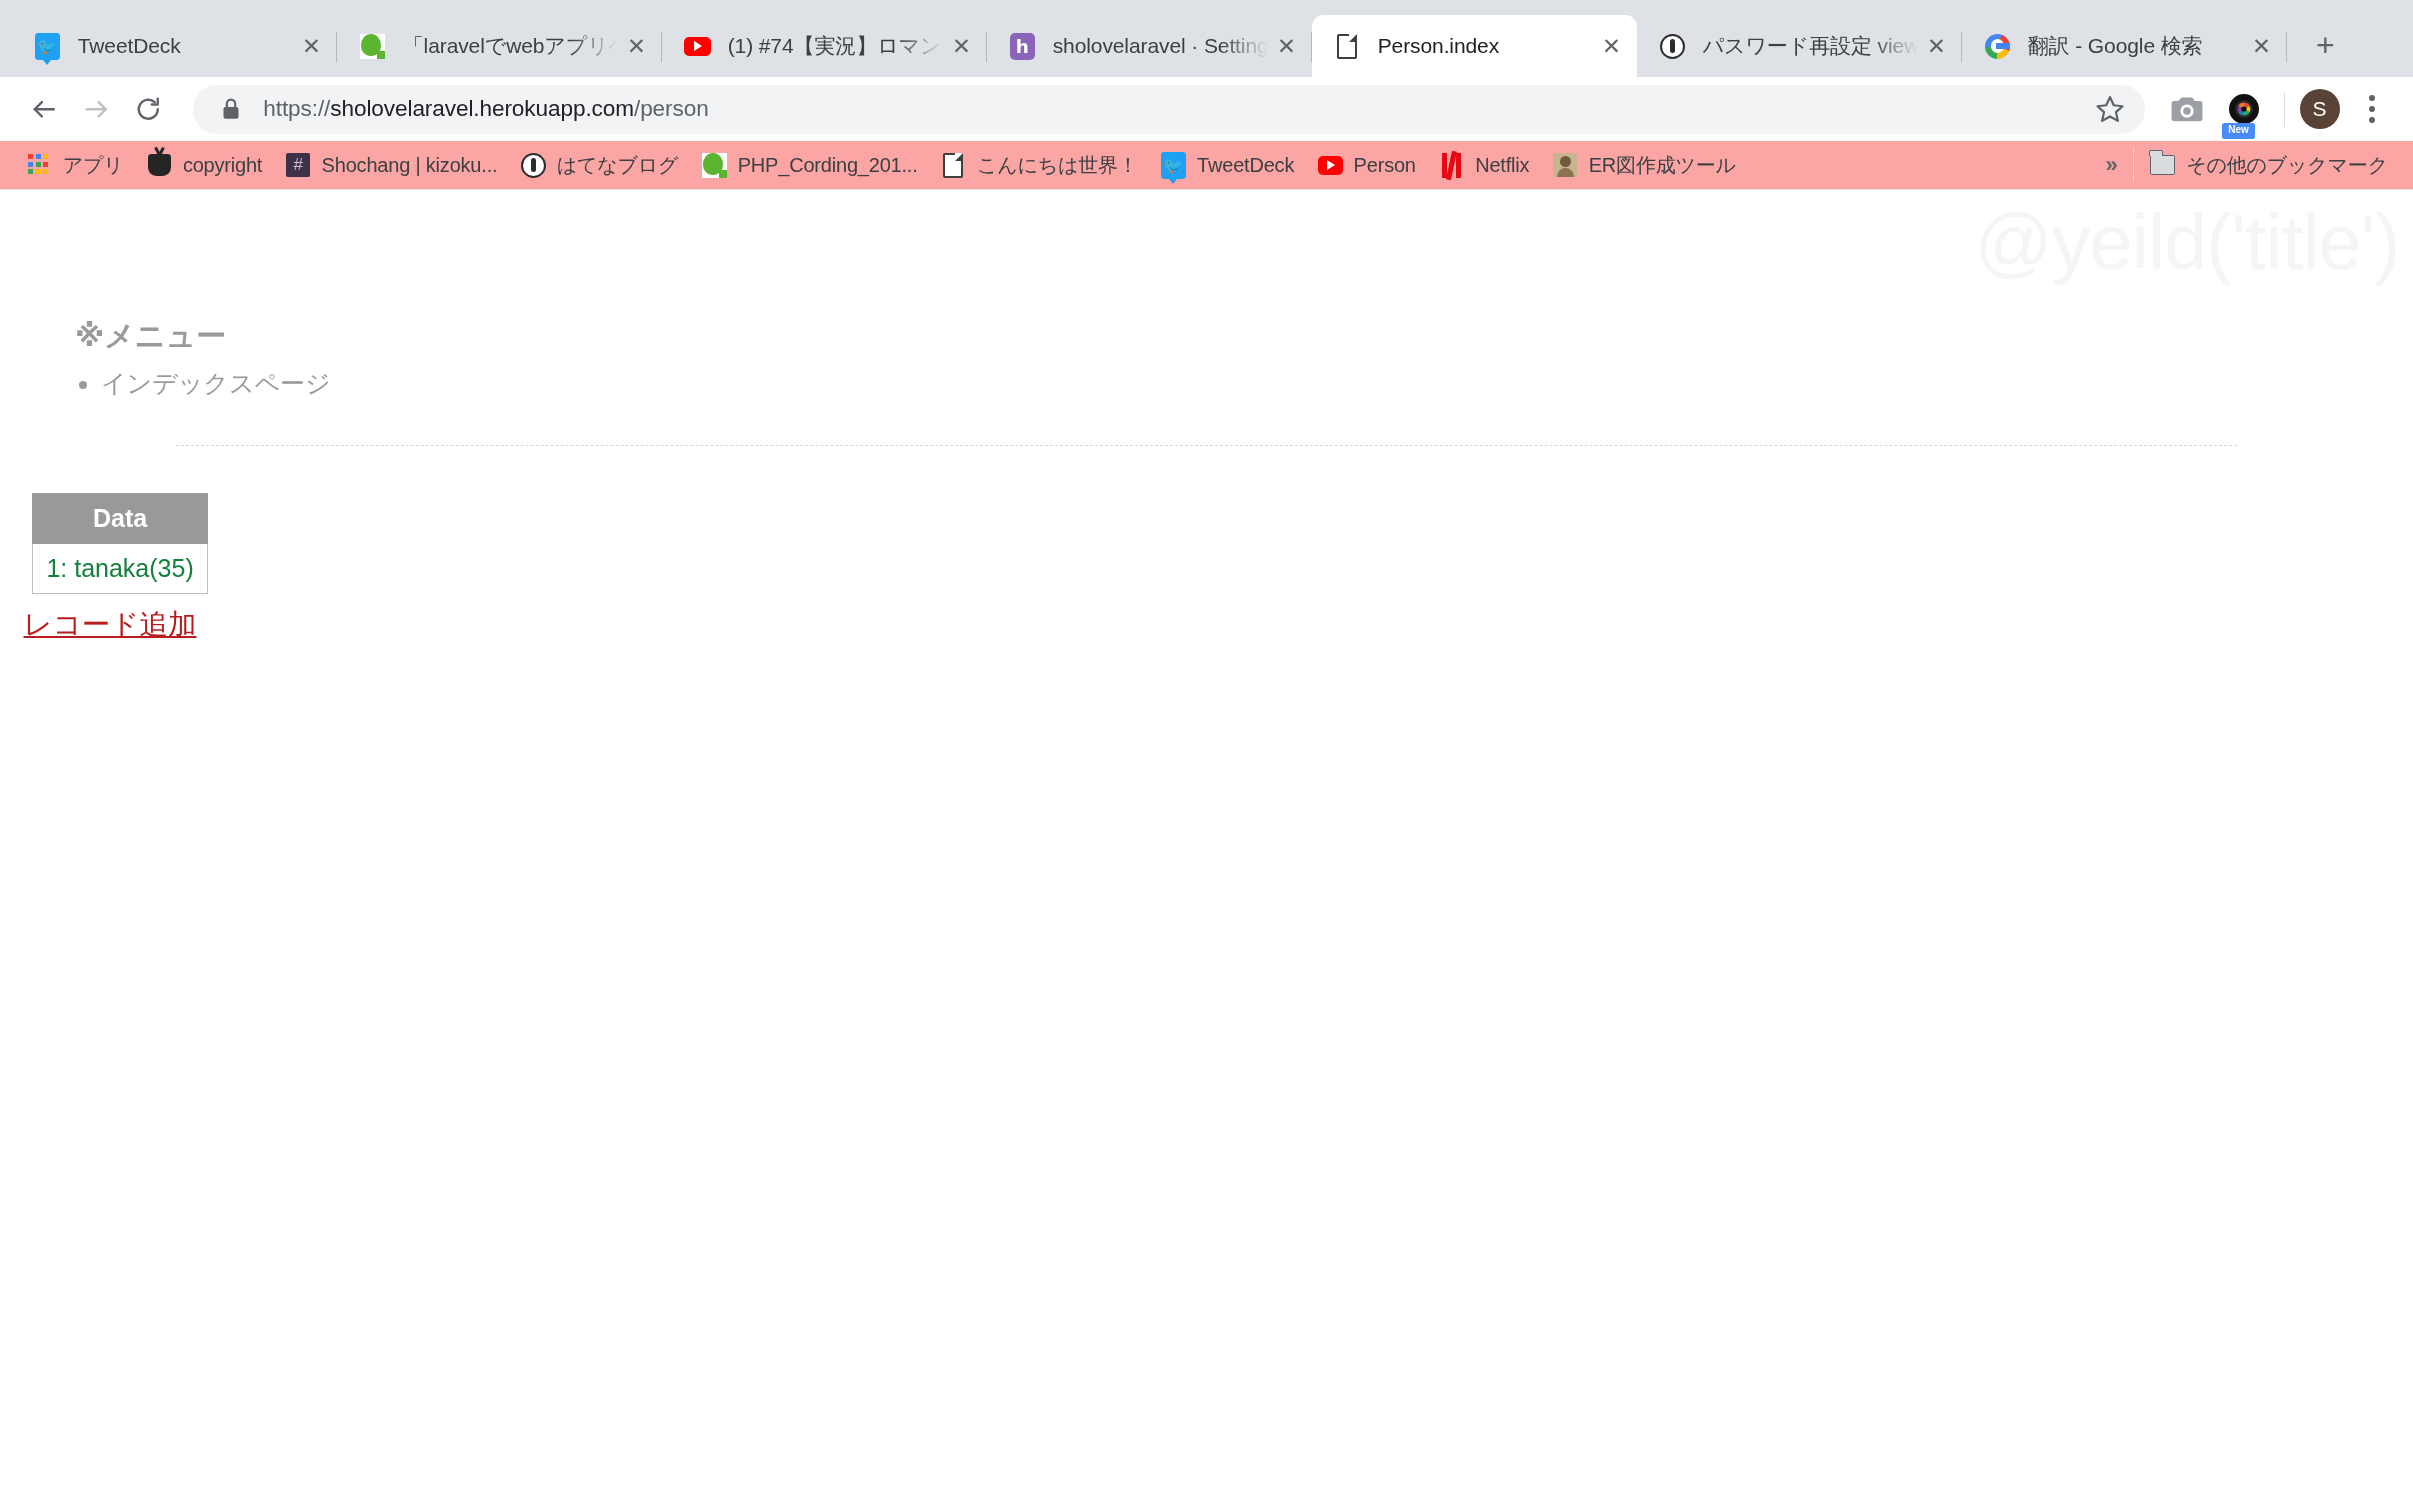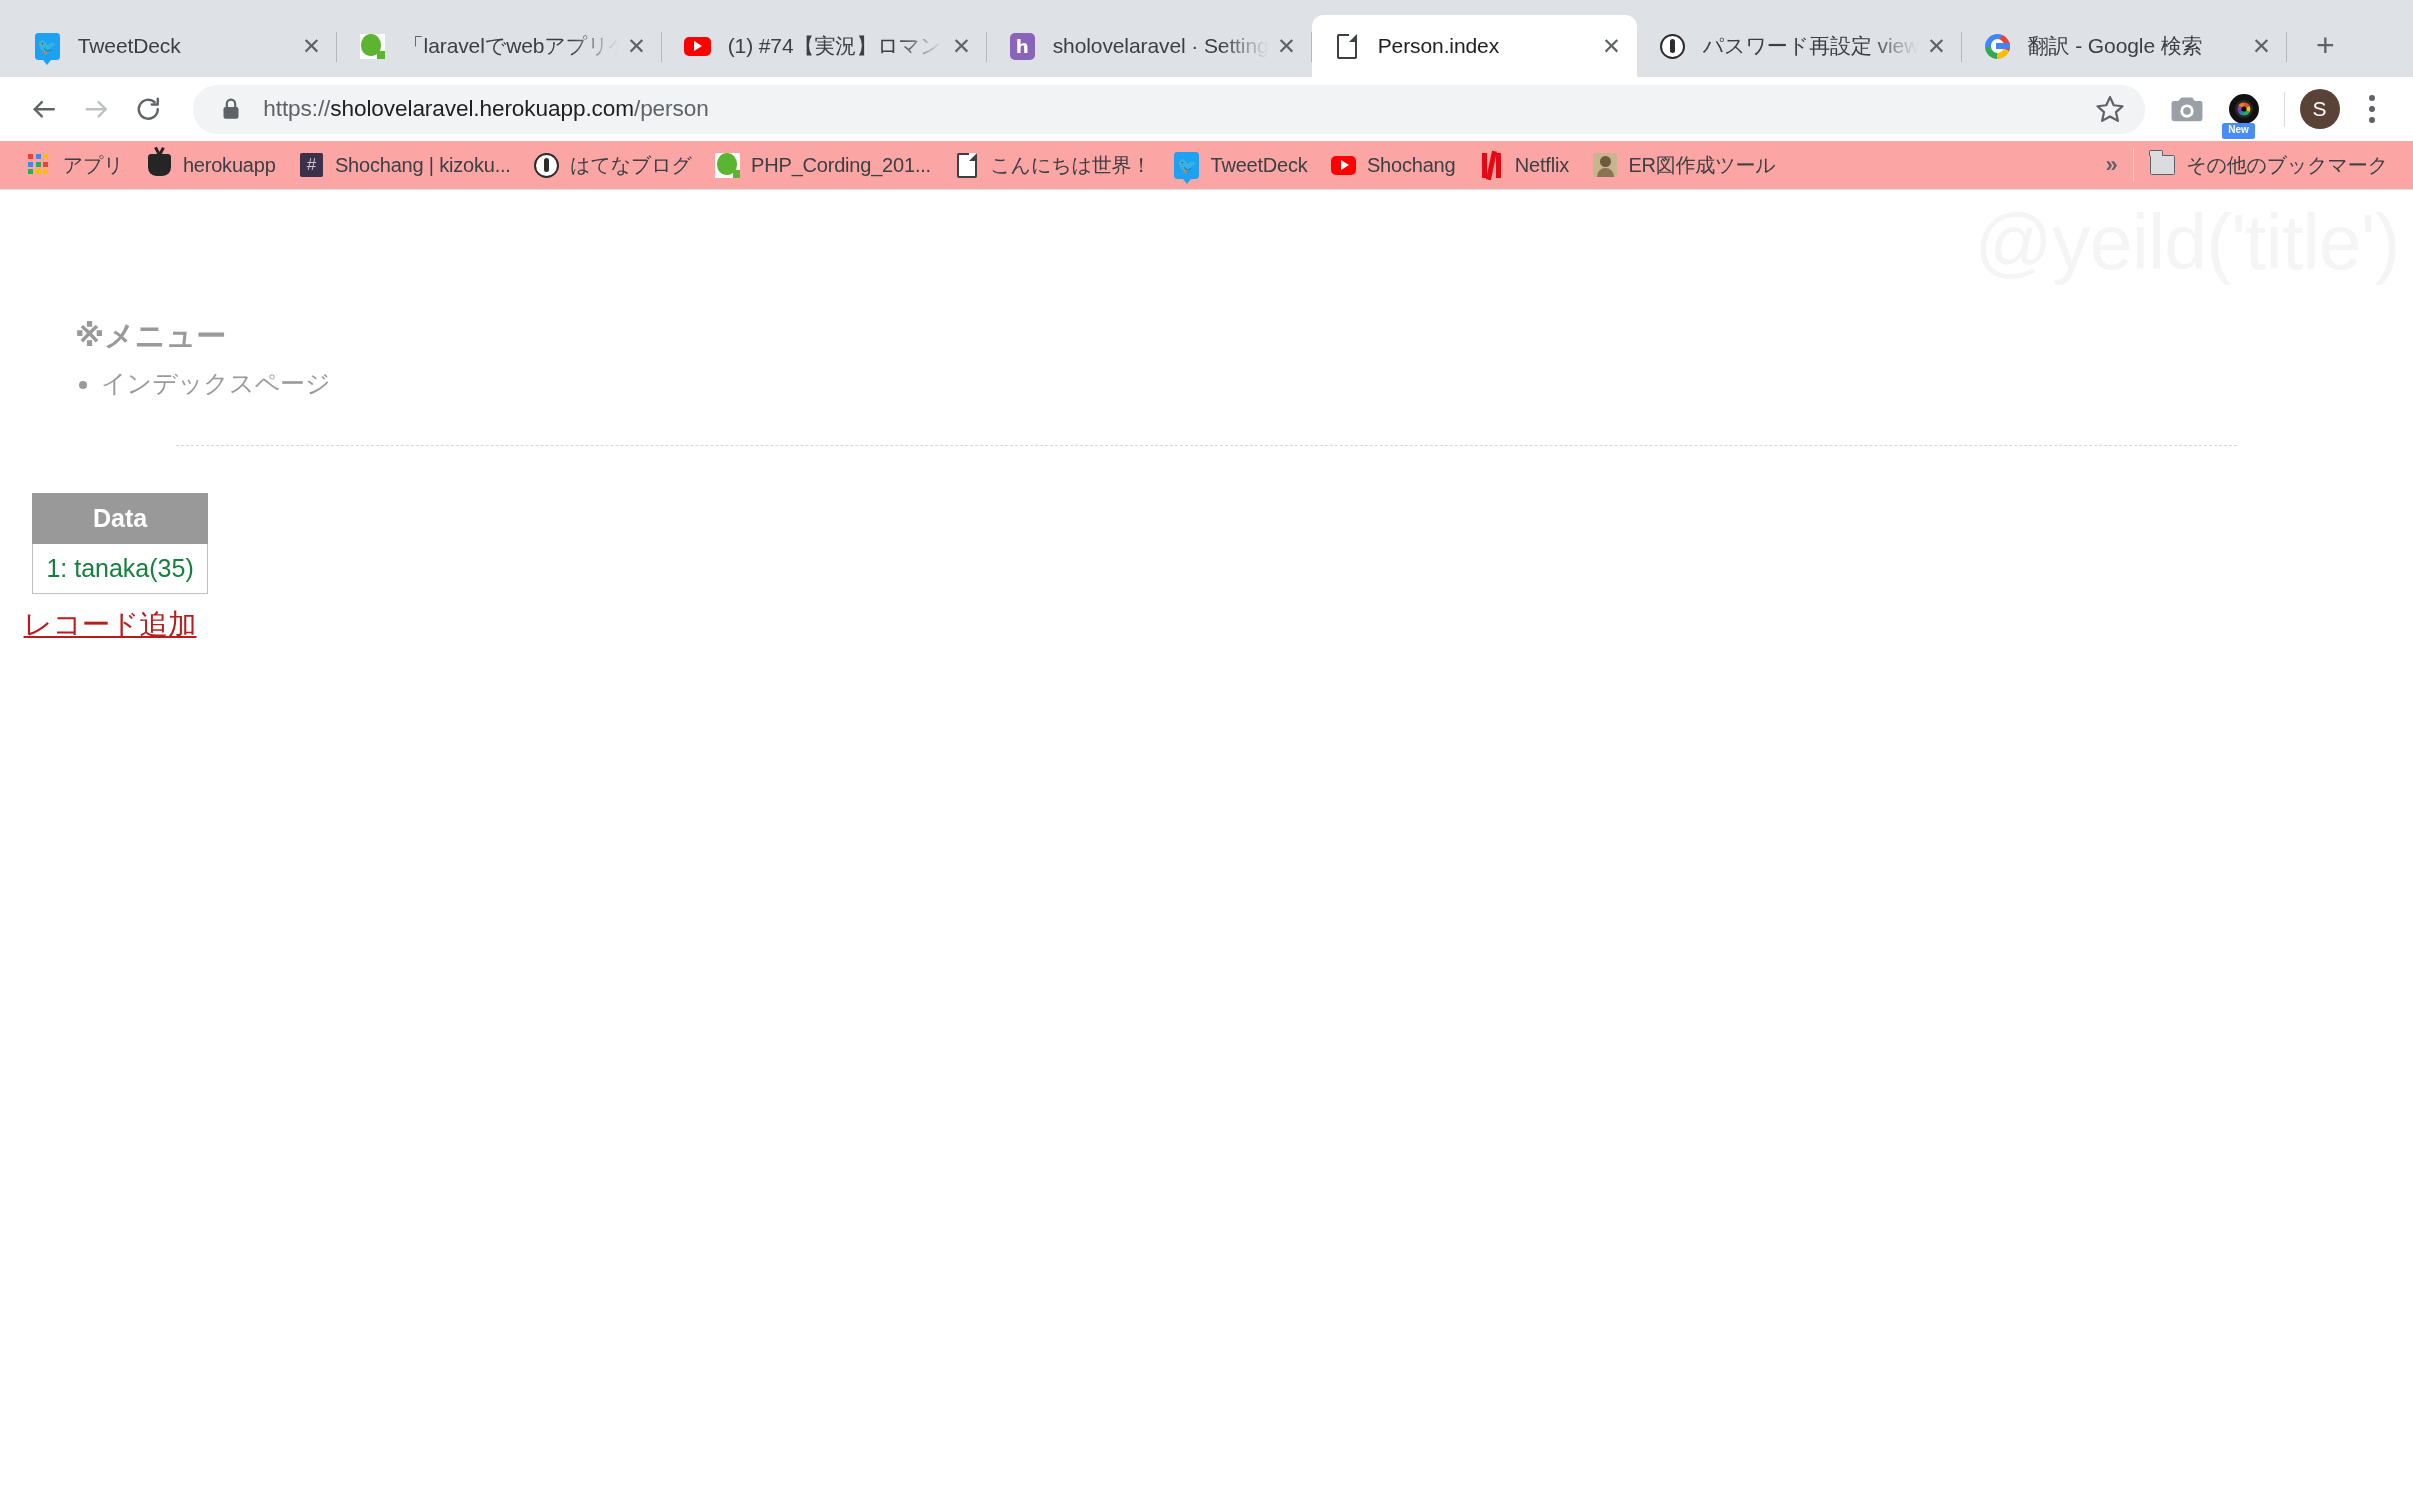--- a/index.html
+++ b/index.html
@@ -529,21 +529,21 @@
           <span style="background:#fbbc05"></span>
       </span>
     </span>
     <span class="bm-label">アプリ</span>
   </div>
 
   <div class="bm">
     <span class="bm-ico">
         <span class="ico-niconico"></span>
       </span>
-    <span class="bm-label">herokuapp</span>
+    <span class="bm-label">copyright</span>
   </div>
 
   <div class="bm">
     <span class="bm-ico">
         <span class="ico-hash">#</span>
       </span>
     <span class="bm-label">Shochang | kizoku...</span>
   </div>
 
   <div class="bm">
@@ -571,21 +571,21 @@
     <span class="bm-ico">
         <span class="fav-twitter">🐦</span>
       </span>
     <span class="bm-label">TweetDeck</span>
   </div>
 
   <div class="bm">
     <span class="bm-ico">
         <span class="fav-youtube"></span>
       </span>
-    <span class="bm-label">Shochang</span>
+    <span class="bm-label">Person</span>
   </div>
 
   <div class="bm">
     <span class="bm-ico">
         <span class="ico-netflix">
           <i></i>
           <i></i>
           <i></i>
         </span>
       </span>

